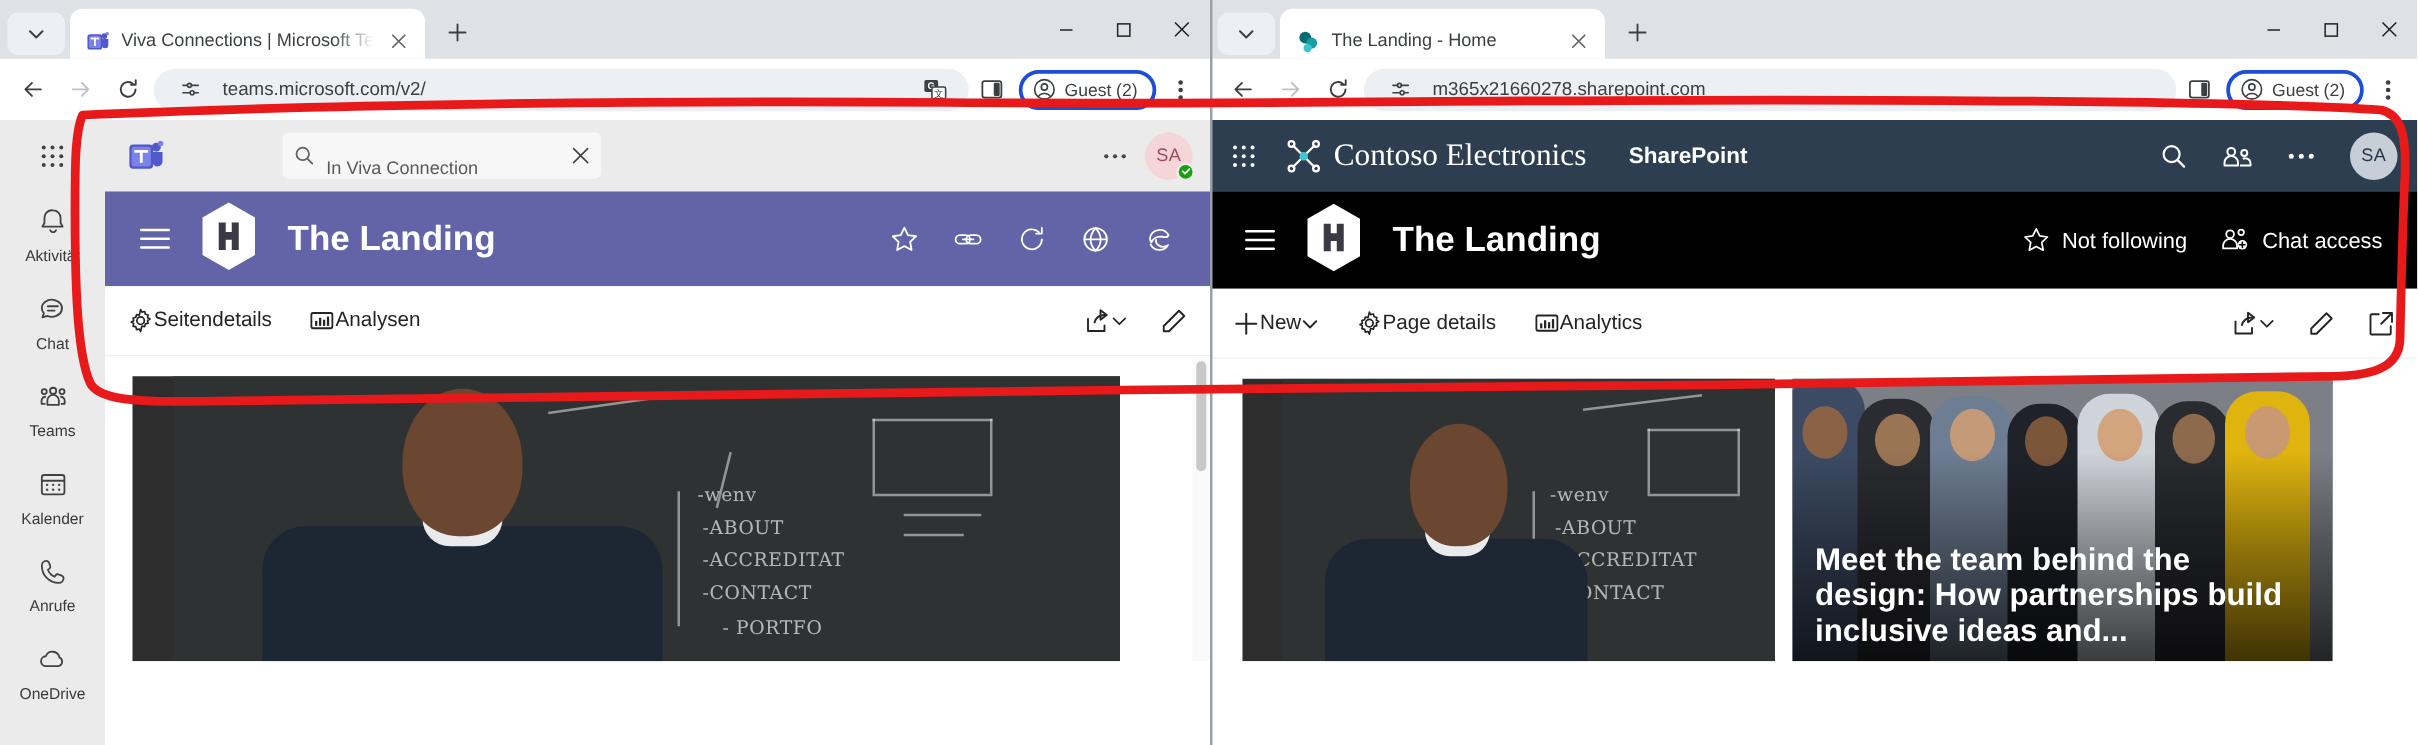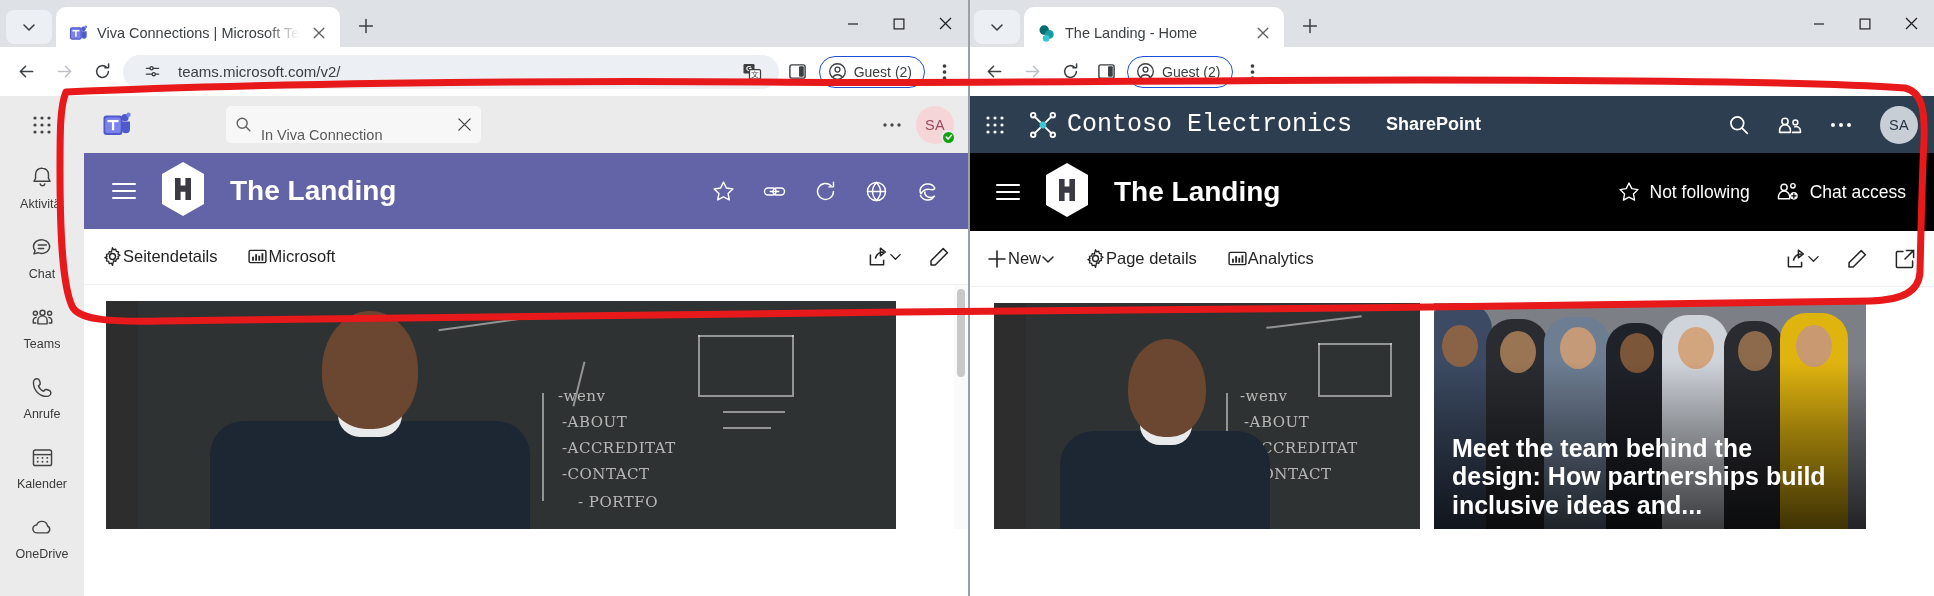--- a/index.html
+++ b/index.html
@@ -45,21 +45,21 @@
   .omnibar { height: 49px; background: #fff; display: flex; align-items: center; padding: 0 9px; gap: 4px; }
   .nav-btn { width: 34px; height: 34px; border-radius: 50%; display: flex; align-items: center; justify-content: center; color: #3c4043; flex: none; }
   .nav-btn.disabled { color: #bdc1c6; }
   .urlbox {
     flex: 1 1 auto; height: 34px; background: #eceff3; border-radius: 17px;
     display: flex; align-items: center; padding: 0 12px 0 14px; gap: 11px; min-width: 0;
   }
   .url-text { font-size: 15px; color: #3c4043; white-space: nowrap; overflow: hidden; flex: 1 1 auto; }
   .omni-icon { width: 30px; height: 30px; display: flex; align-items: center; justify-content: center; color: #3c4043; flex: none; }
   .profile-pill {
-    height: 32px; border: 1px solid #1d4ed8; border-radius: 16px; display: flex;
+    height: 32px; border: 3px solid #1d4ed8; border-radius: 16px; display: flex;
     align-items: center; gap: 7px; padding: 0 12px 0 8px; color: #3c4043; font-size: 14px; flex: none; margin-left: 2px;
   }
   .kebab { width: 30px; height: 34px; display: flex; align-items: center; justify-content: center; color: #3c4043; flex: none; }
 
   
   .teams-body { display: flex; height: 500px; background: #ebebeb; }
   .teams-rail { width: 84px; background: #ebebeb; flex: none; display: flex; flex-direction: column; align-items: center; }
   .rail-waffle { height: 57px; width: 100%; display: flex; align-items: center; justify-content: center; color: #424242; }
   .rail-item { width: 84px; height: 70px; display: flex; flex-direction: column; align-items: center; justify-content: center; gap: 3px; color: #424242; }
   .rail-item .rl { font-size: 12.5px; color: #3b3a39; }
@@ -290,42 +290,42 @@
               <path d="M8.2 19.6v-3.5a4.8 4.8 0 0 1 9.6 0v3.5z" fill="none" stroke="currentColor" stroke-width="1.5" stroke-linejoin="round"></path>
               <path d="M6.6 18.8H3.4v-2.6a3.3 3.3 0 0 1 3.6-3.3M19.4 18.8h3.2v-2.6a3.3 3.3 0 0 0-3.6-3.3" fill="none" stroke="currentColor" stroke-width="1.5" stroke-linejoin="round"></path>
             </svg>
           </span>
           <span class="rl">Teams</span>
         </div>
 
         <div class="rail-item">
           <span>
             <svg width="25" height="25" viewBox="0 0 26 26">
-                <path d="M7.3 3.8c1.2 0 2 .6 2.5 2l.8 2.4c.3 1-.1 1.7-.9 2.3l-1 .7c.9 2.6 2.9 4.7 5.5 5.8l.8-1.1c.6-.8 1.3-1.1 2.3-.8l2.4.8c1.4.5 2 1.3 2 2.5 0 2.2-1.9 3.8-4 3.8C9.8 22.2 3.6 16 3.6 7.9c0-2.2 1.5-4.1 3.7-4.1z" fill="none" stroke="currentColor" stroke-width="1.5" stroke-linejoin="round"></path>
-              </svg>
-          </span>
-          <span class="rl">Anrufe</span>
-        </div>
-
-        <div class="rail-item">
-          <span>
-            <svg width="25" height="25" viewBox="0 0 26 26">
                 <rect x="3.6" y="5.2" width="18.8" height="16.2" rx="2" fill="none" stroke="currentColor" stroke-width="1.5"></rect>
                 <path d="M3.6 10h18.8" stroke="currentColor" stroke-width="1.5"></path>
                 <g fill="currentColor">
                   <circle cx="8" cy="13.4" r="1"></circle>
                   <circle cx="13" cy="13.4" r="1"></circle>
                   <circle cx="18" cy="13.4" r="1"></circle>
                   <circle cx="8" cy="17.4" r="1"></circle>
                   <circle cx="13" cy="17.4" r="1"></circle>
                   <circle cx="18" cy="17.4" r="1"></circle>
                 </g>
               </svg>
           </span>
           <span class="rl">Kalender</span>
+        </div>
+
+        <div class="rail-item">
+          <span>
+            <svg width="25" height="25" viewBox="0 0 26 26">
+                <path d="M7.3 3.8c1.2 0 2 .6 2.5 2l.8 2.4c.3 1-.1 1.7-.9 2.3l-1 .7c.9 2.6 2.9 4.7 5.5 5.8l.8-1.1c.6-.8 1.3-1.1 2.3-.8l2.4.8c1.4.5 2 1.3 2 2.5 0 2.2-1.9 3.8-4 3.8C9.8 22.2 3.6 16 3.6 7.9c0-2.2 1.5-4.1 3.7-4.1z" fill="none" stroke="currentColor" stroke-width="1.5" stroke-linejoin="round"></path>
+              </svg>
+          </span>
+          <span class="rl">Anrufe</span>
         </div>
 
         <div class="rail-item">
           <span>
             <svg width="25" height="25" viewBox="0 0 26 26">
                 <path d="M7.2 18.6a4.1 4.1 0 0 1-.3-8.2 5.9 5.9 0 0 1 11.3 1 3.8 3.8 0 0 1-.6 7.2z" fill="none" stroke="currentColor" stroke-width="1.5" stroke-linejoin="round"></path>
               </svg>
           </span>
           <span class="rl">OneDrive</span>
         </div>
@@ -442,21 +442,21 @@
                 <svg width="21" height="21" viewBox="0 0 22 22">
                     <rect x="2.2" y="4.6" width="17.6" height="12.8" rx="1.4" fill="none" stroke="currentColor" stroke-width="1.5"></rect>
                     <g fill="currentColor">
                       <rect x="5.3" y="11.2" width="1.9" height="4.2"></rect>
                       <rect x="8.6" y="8.6" width="1.9" height="6.8"></rect>
                       <rect x="11.9" y="10.2" width="1.9" height="5.2"></rect>
                       <rect x="15.2" y="7.6" width="1.9" height="7.8"></rect>
                     </g>
                   </svg>
               </span>
-              <span>Microsoft</span>
+              <span>Analysen</span>
             </span>
             <span class="cmd-right">
               <span class="cmd">
                 <span style="display:flex">
                   <svg width="22" height="22" viewBox="0 0 22 22">
                       <path d="M3.4 8.6v10.2h13.2v-5" fill="none" stroke="currentColor" stroke-width="1.5" stroke-linejoin="round"></path>
                       <path d="M8.4 12.6c1-4.6 4.4-6.6 8.6-6.6" fill="none" stroke="currentColor" stroke-width="1.5" stroke-linejoin="round"></path>
                       <path d="M13.4 2.2l5 3.8-5 3.8z" fill="none" stroke="currentColor" stroke-width="1.5" stroke-linejoin="round"></path>
                     </svg>
                 </span>
@@ -574,20 +574,30 @@
         <svg width="19" height="19" viewBox="0 0 20 20">
             <path d="M3.5 10H16M11 4.5L16.5 10 11 15.5" fill="none" stroke="currentColor" stroke-width="1.6" stroke-linecap="round" stroke-linejoin="round"></path>
           </svg>
       </div>
       <div class="nav-btn">
         <svg width="19" height="19" viewBox="0 0 20 20">
             <path d="M16.2 10a6.2 6.2 0 1 1-1.9-4.45" fill="none" stroke="currentColor" stroke-width="1.6" stroke-linecap="round"></path>
             <path d="M16.4 2.2v3.9h-3.9" fill="none" stroke="currentColor" stroke-width="1.6" stroke-linecap="round" stroke-linejoin="round"></path>
           </svg>
       </div>
+      <div class="urlbox">
+        <span class="omni-icon">
+          <svg width="17" height="17" viewBox="0 0 18 18">
+              <path d="M2.5 5.6h4M9.5 5.6h6M2.5 11.8h6M12 11.8h3.5" stroke="currentColor" stroke-width="1.35" stroke-linecap="round"></path>
+              <circle cx="8" cy="5.6" r="1.7" fill="none" stroke="currentColor" stroke-width="1.35"></circle>
+              <circle cx="10.3" cy="11.8" r="1.7" fill="none" stroke="currentColor" stroke-width="1.35"></circle>
+            </svg>
+        </span>
+        <span class="url-text">m365x21660278.sharepoint.com</span>
+      </div>
       <div class="omni-icon">
         <svg width="19" height="19" viewBox="0 0 20 20">
             <rect x="2" y="3" width="16" height="14" rx="2" fill="none" stroke="currentColor" stroke-width="1.5"></rect>
             <rect x="11.6" y="4.5" width="5" height="11" rx="1" fill="currentColor"></rect>
           </svg>
       </div>
       <div class="profile-pill">
         <span style="display:flex">
           <svg width="19" height="19" viewBox="0 0 20 20">
               <circle cx="10" cy="10" r="8.2" fill="none" stroke="currentColor" stroke-width="1.4"></circle>
@@ -627,21 +637,21 @@
           <g stroke="#fff" stroke-width="1.8" fill="none">
             <path d="M6 6l8.2 8.2M24 6l-8.2 8.2M6 24l8.2-8.2M24 24l-8.2-8.2"></path>
             <circle cx="5.2" cy="5.2" r="2.3"></circle>
               <circle cx="24.8" cy="5.2" r="2.3"></circle>
             <circle cx="5.2" cy="24.8" r="2.3"></circle>
               <circle cx="24.8" cy="24.8" r="2.3"></circle>
           </g>
           <circle cx="15" cy="15" r="3.4" fill="#3fc7cf"></circle>
         </svg>
       </span>
-      <span style="color:#fff;font-size:25px;font-family:Liberation Mono, monospace;white-space:nowrap;">Contoso Electronics</span>
+      <span style="color:#fff;font-size:25px;font-family:Liberation Serif, serif;white-space:nowrap;">Contoso Electronics</span>
       <span style="color:#fff;font-size:18px;font-weight:700;margin-left:34px;white-space:nowrap;">SharePoint</span>
       <span style="margin-left:auto;display:flex;align-items:center;gap:28px;color:#fff;">
         <span style="display:flex;">
           <svg width="22" height="22" viewBox="0 0 22 22">
               <circle cx="9.3" cy="9.3" r="6.4" fill="none" stroke="currentColor" stroke-width="1.7"></circle>
               <path d="M14.1 14.1l5.2 5.2" stroke="currentColor" stroke-width="1.7" stroke-linecap="round"></path>
             </svg>
         </span>
         <span style="display:flex;">
           <svg width="24" height="22" viewBox="0 0 24 22">

